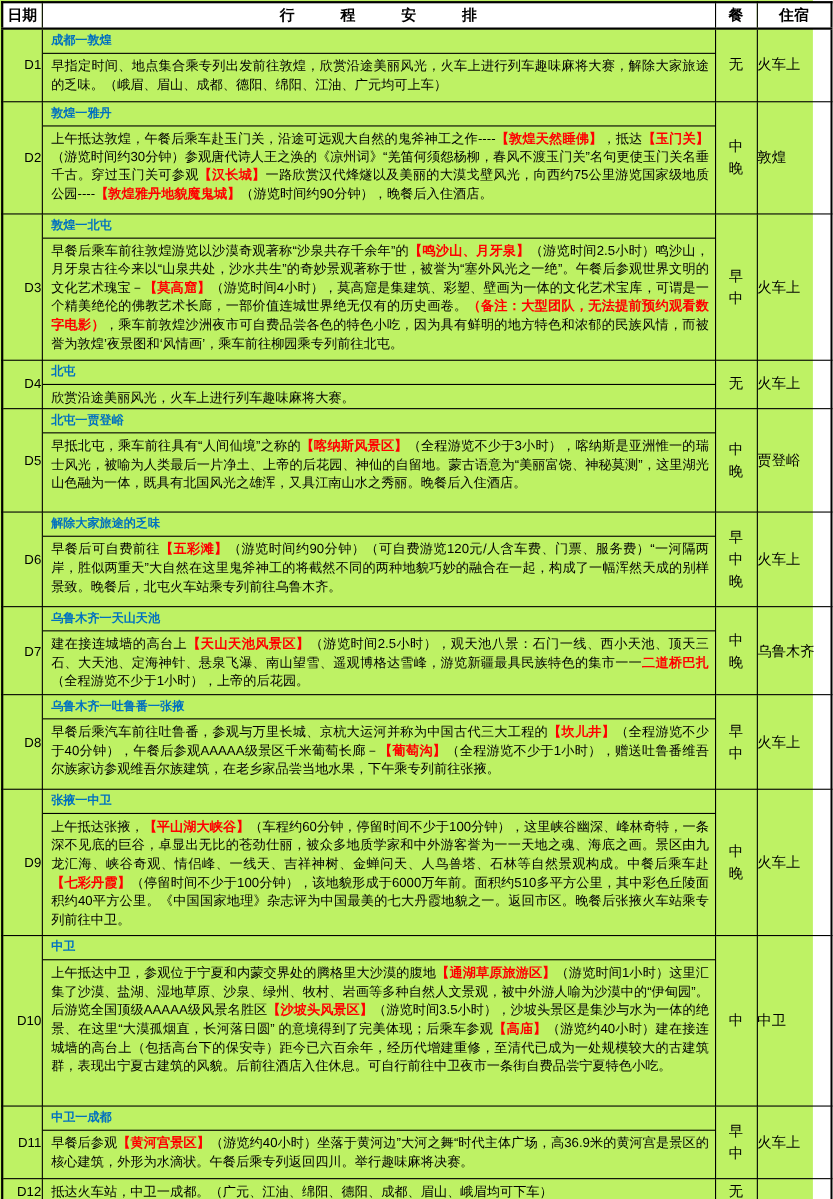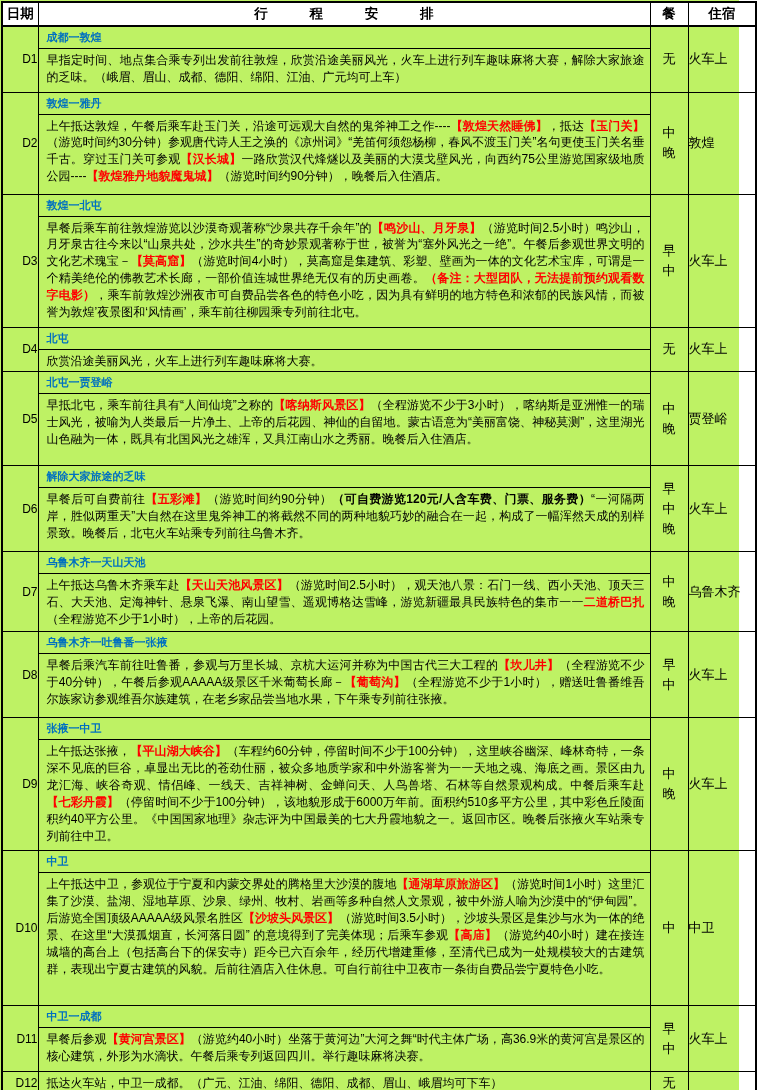--- a/index.html
+++ b/index.html
@@ -52,21 +52,21 @@
     line-height: 17px;
   }
   .itin-body {
     font-size: 12px;
     line-height: 16.9px;
     padding: 3px 5px 2px 8px;
     text-align: justify;
     word-break: break-all;
   }
   .seg-red { color: #FF0000; font-weight: bold; }
-  .seg-bold { color: #000000; font-weight: bold; }
+  .seg-bold { color: #000000; font-weight: normal; }
   
   td.meal {
     text-align: center;
     font-size: 13px;
   }
   td.meal div { line-height: 20px; }
   
   td.lodging {
     text-align: left;
     font-size: 13px;
@@ -160,21 +160,21 @@
             <div>早</div>
             <div>中</div>
             <div>晚</div>
           </td>
           <td class="lodging">火车上</td>
         </tr>
         <tr style="height: 80px;">
           <td class="date">D7</td>
           <td class="itin">
             <div class="route-title">乌鲁木齐一天山天池</div>
-            <div class="itin-body"><span>上午抵达乌鲁木齐乘车赴</span><span class="seg-red">【天山天池风景区】</span><span>（游览时间2.5小时），观天池八景：石门一线、西小天池、顶天三石、大天池、定海神针、悬泉飞瀑、南山望雪、遥观博格达雪峰，游览新疆最具民族特色的集市一一</span><span class="seg-red">二道桥巴扎</span><span>（全程游览不少于1小时），上帝的后花园。</span></div>
+            <div class="itin-body"><span>建在接连城墙的高台上</span><span class="seg-red">【天山天池风景区】</span><span>（游览时间2.5小时），观天池八景：石门一线、西小天池、顶天三石、大天池、定海神针、悬泉飞瀑、南山望雪、遥观博格达雪峰，游览新疆最具民族特色的集市一一</span><span class="seg-red">二道桥巴扎</span><span>（全程游览不少于1小时），上帝的后花园。</span></div>
           </td>
           <td class="meal">
             <div>中</div>
             <div>晚</div>
           </td>
           <td class="lodging">乌鲁木齐</td>
         </tr>
         <tr style="height: 86px;">
           <td class="date">D8</td>
           <td class="itin">

